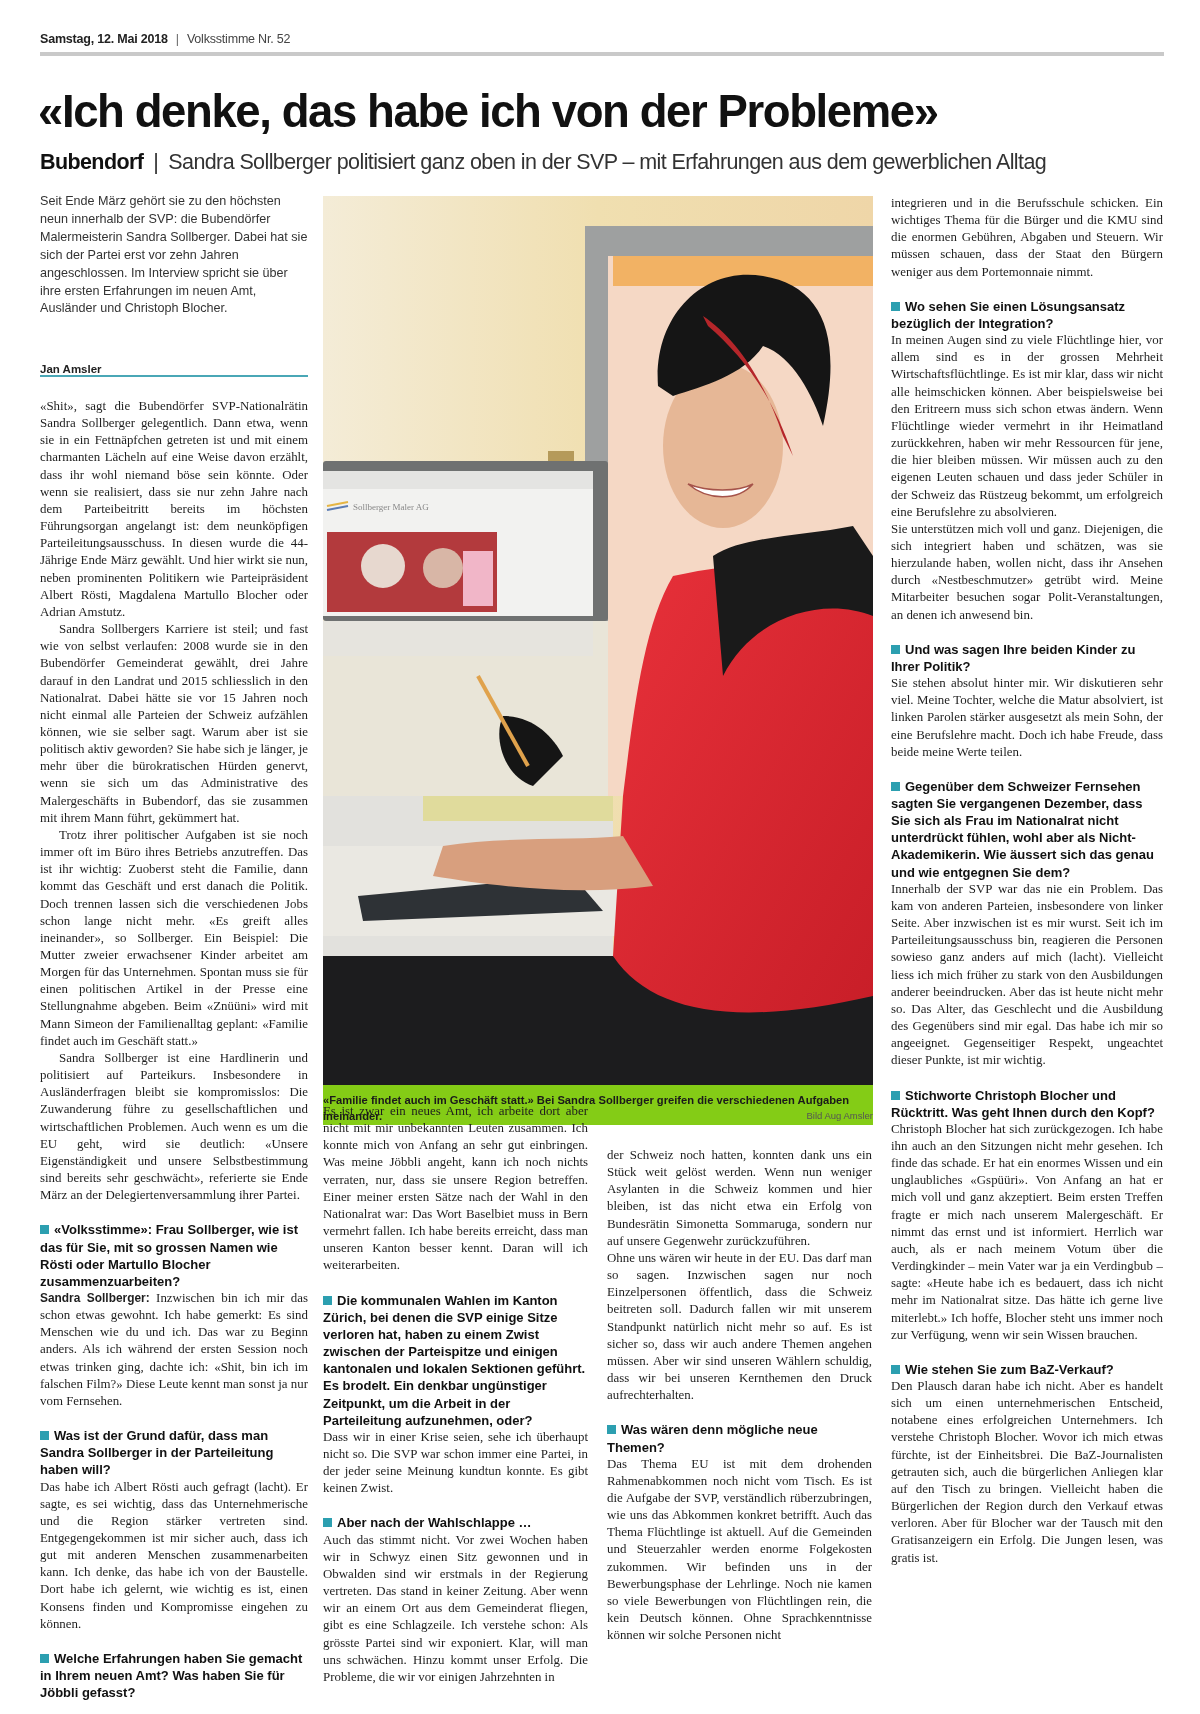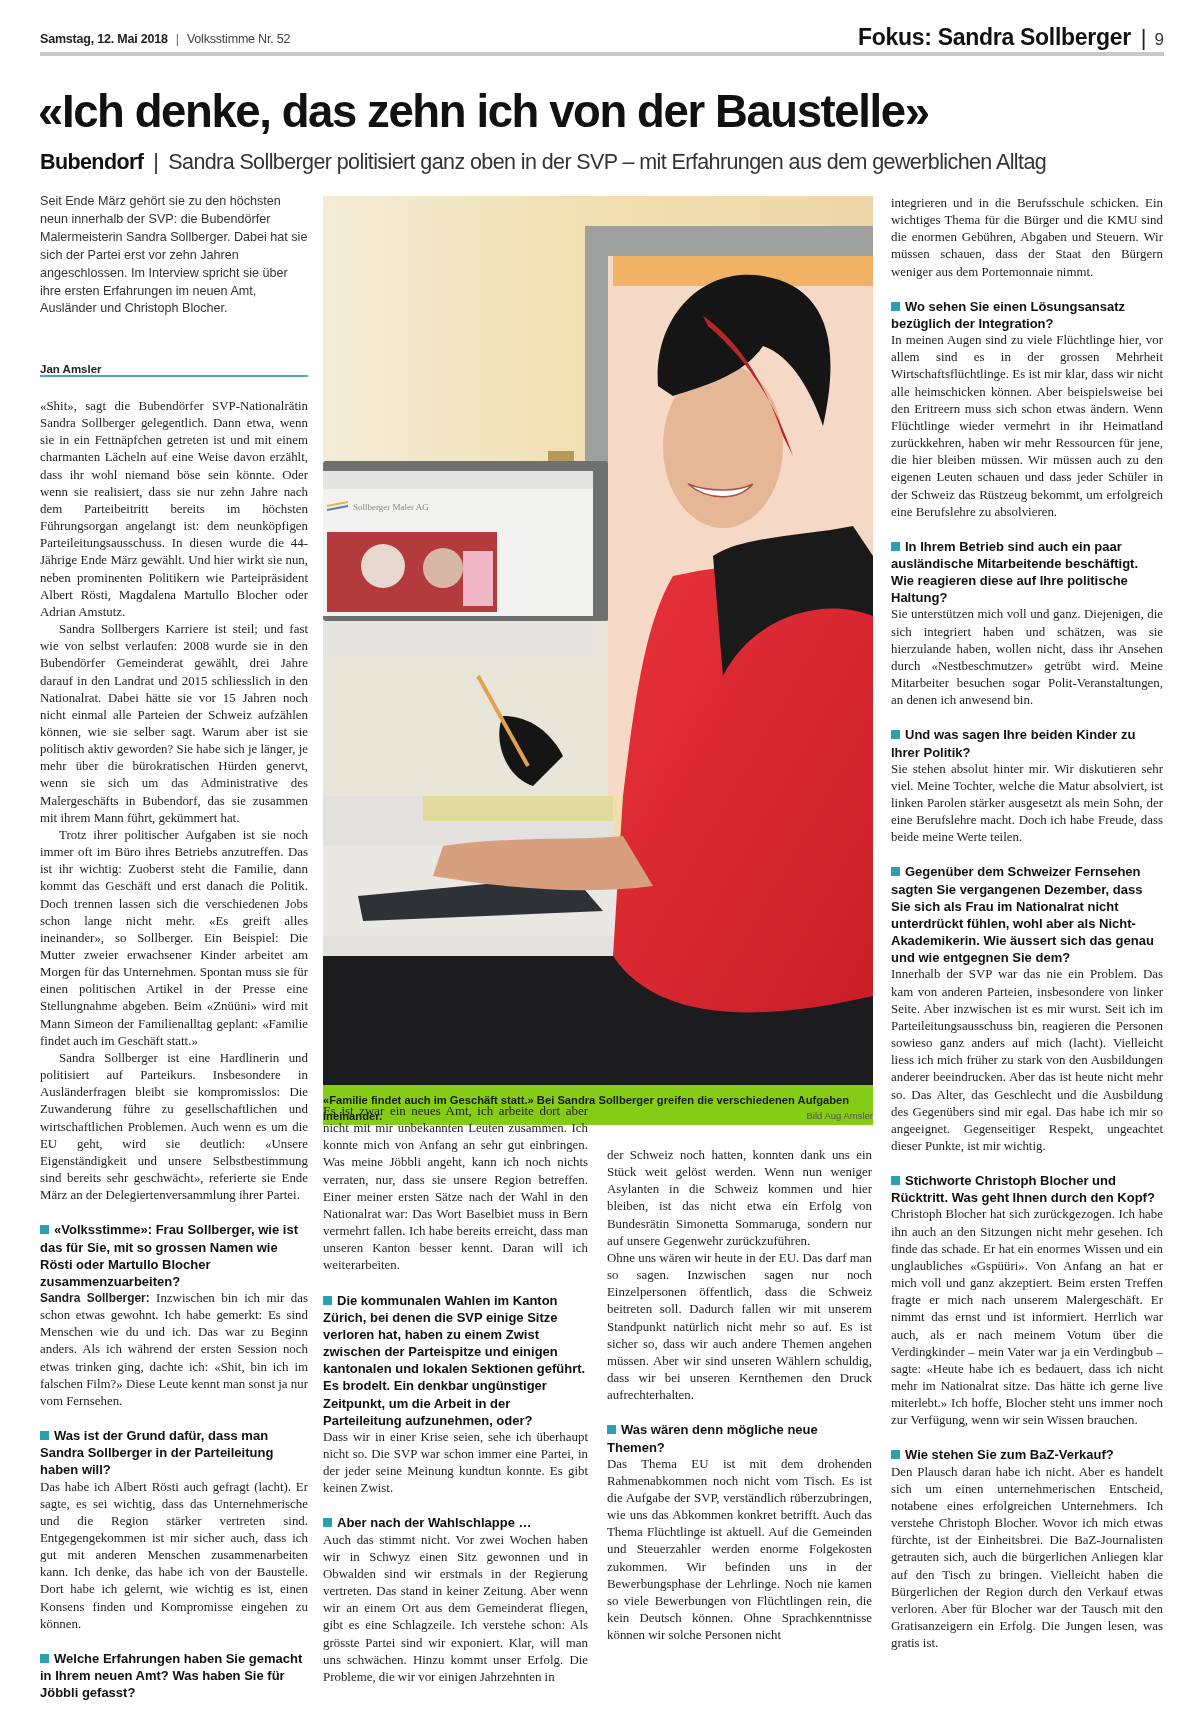--- a/index.html
+++ b/index.html
@@ -42,27 +42,24 @@
   .caption { position: absolute; left: 323px; top: 1093px; width: 550px; font-family: "Liberation Sans", sans-serif; font-size: 11.2px; line-height: 15.5px; font-weight: bold; color: #1a1a1a; }
   .credit { position: absolute; right: 327px; top: 1110px; font-family: "Liberation Sans", sans-serif; font-size: 9.5px; color: #555; }
 </style>
 </head>
 <body>
 
 <div class="masthead">
   <div class="left">
     <span class="date">Samstag, 12. Mai 2018</span><span class="sep">|</span><span class="issue">Volksstimme Nr. 52</span>
   </div>
-  <div class="right">
-    <span class="focus">Fokus: Sandra Sollberger</span><span class="bar">|</span><span class="page">9</span>
-  </div>
 </div>
 <div class="rule-top"></div>
 
-<h1 class="headline">«Ich denke, das zehn ich von der Baustelle»</h1>
+<h1 class="headline">«Ich denke, das habe ich von der Probleme»</h1>
 <div class="subhead">
   <span class="place">Bubendorf</span><span class="bar">|</span><span>Sandra Sollberger politisiert ganz oben in der SVP – mit Erfahrungen aus dem gewerblichen Alltag</span>
 </div>
 
 <div class="lead">Seit Ende März gehört sie zu den höchsten neun innerhalb der SVP: die Bubendörfer Malermeisterin Sandra Sollberger. Dabei hat sie sich der Partei erst vor zehn Jahren angeschlossen. Im Interview spricht sie über ihre ersten Erfahrungen im neuen Amt, Ausländer und Christoph Blocher.</div>
 <div class="author">Jan Amsler</div>
 
 <div class="col c1">
   <p>«Shit», sagt die Bubendörfer SVP-Nationalrätin Sandra Sollberger gelegentlich. Dann etwa, wenn sie in ein Fettnäpfchen getreten ist und mit einem charmanten Lächeln auf eine Weise davon erzählt, dass ihr wohl niemand böse sein könnte. Oder wenn sie realisiert, dass sie nur zehn Jahre nach dem Parteibeitritt bereits im höchsten Führungsorgan angelangt ist: dem neunköpfigen Parteileitungsausschuss. In diesen wurde die 44-Jährige Ende März gewählt. Und hier wirkt sie nun, neben prominenten Politikern wie Parteipräsident Albert Rösti, Magdalena Martullo Blocher oder Adrian Amstutz.</p>
   <p class="indent">Sandra Sollbergers Karriere ist steil; und fast wie von selbst verlaufen: 2008 wurde sie in den Bubendörfer Gemeinderat gewählt, drei Jahre darauf in den Landrat und 2015 schliesslich in den Nationalrat. Dabei hätte sie vor 15 Jahren noch nicht einmal alle Parteien der Schweiz aufzählen können, wie sie selber sagt. Warum aber ist sie politisch aktiv geworden? Sie habe sich je länger, je mehr über die bürokratischen Hürden genervt, wenn sie sich um das Administrative des Malergeschäfts in Bubendorf, das sie zusammen mit ihrem Mann führt, gekümmert hat.</p>
@@ -142,21 +139,20 @@
   <p>der Schweiz noch hatten, konnten dank uns ein Stück weit gelöst werden. Wenn nun weniger Asylanten in die Schweiz kommen und hier bleiben, ist das nicht etwa ein Erfolg von Bundesrätin Simonetta Sommaruga, sondern nur auf unsere Gegenwehr zurückzuführen.</p>
   <p>Ohne uns wären wir heute in der EU. Das darf man so sagen. Inzwischen sagen nur noch Einzelpersonen öffentlich, dass die Schweiz beitreten soll. Dadurch fallen wir mit unserem Standpunkt natürlich nicht mehr so auf. Es ist sicher so, dass wir auch andere Themen angehen müssen. Aber wir sind unseren Wählern schuldig, dass wir bei unseren Kernthemen den Druck aufrechterhalten.</p>
   <div class="q"><span class="sq"></span><span>Was wären denn mögliche neue Themen?</span></div>
   <p>Das Thema EU ist mit dem drohenden Rahmenabkommen noch nicht vom Tisch. Es ist die Aufgabe der SVP, verständlich rüberzubringen, wie uns das Abkommen konkret betrifft. Auch das Thema Flüchtlinge ist aktuell. Auf die Gemeinden und Steuerzahler werden enorme Folgekosten zukommen. Wir befinden uns in der Bewerbungsphase der Lehrlinge. Noch nie kamen so viele Bewerbungen von Flüchtlingen rein, die kein Deutsch können. Ohne Sprachkenntnisse können wir solche Personen nicht</p>
 </div>
 
 <div class="col c4">
   <p>integrieren und in die Berufsschule schicken. Ein wichtiges Thema für die Bürger und die KMU sind die enormen Gebühren, Abgaben und Steuern. Wir müssen schauen, dass der Staat den Bürgern weniger aus dem Portemonnaie nimmt.</p>
   <div class="q"><span class="sq"></span><span>Wo sehen Sie einen Lösungsansatz bezüglich der Integration?</span></div>
   <p>In meinen Augen sind zu viele Flüchtlinge hier, vor allem sind es in der grossen Mehrheit Wirtschaftsflüchtlinge. Es ist mir klar, dass wir nicht alle heimschicken können. Aber beispielsweise bei den Eritreern muss sich schon etwas ändern. Wenn Flüchtlinge wieder vermehrt in ihr Heimatland zurückkehren, haben wir mehr Ressourcen für jene, die hier bleiben müssen. Wir müssen auch zu den eigenen Leuten schauen und dass jeder Schüler in der Schweiz das Rüstzeug bekommt, um erfolgreich eine Berufslehre zu absolvieren.</p>
-  <div class="q"><span class="sq"></span><span>In Ihrem Betrieb sind auch ein paar ausländische Mitarbeitende beschäftigt. Wie reagieren diese auf Ihre politische Haltung?</span></div>
   <p>Sie unterstützen mich voll und ganz. Diejenigen, die sich integriert haben und schätzen, was sie hierzulande haben, wollen nicht, dass ihr Ansehen durch «Nestbeschmutzer» getrübt wird. Meine Mitarbeiter besuchen sogar Polit-Veranstaltungen, an denen ich anwesend bin.</p>
   <div class="q"><span class="sq"></span><span>Und was sagen Ihre beiden Kinder zu Ihrer Politik?</span></div>
   <p>Sie stehen absolut hinter mir. Wir diskutieren sehr viel. Meine Tochter, welche die Matur absolviert, ist linken Parolen stärker ausgesetzt als mein Sohn, der eine Berufslehre macht. Doch ich habe Freude, dass beide meine Werte teilen.</p>
   <div class="q"><span class="sq"></span><span>Gegenüber dem Schweizer Fernsehen sagten Sie vergangenen Dezember, dass Sie sich als Frau im Nationalrat nicht unterdrückt fühlen, wohl aber als Nicht-Akademikerin. Wie äussert sich das genau und wie entgegnen Sie dem?</span></div>
   <p>Innerhalb der SVP war das nie ein Problem. Das kam von anderen Parteien, insbesondere von linker Seite. Aber inzwischen ist es mir wurst. Seit ich im Parteileitungsausschuss bin, reagieren die Personen sowieso ganz anders auf mich (lacht). Vielleicht liess ich mich früher zu stark von den Ausbildungen anderer beeindrucken. Aber das ist heute nicht mehr so. Das Alter, das Geschlecht und die Ausbildung des Gegenübers sind mir egal. Das habe ich mir so angeeignet. Gegenseitiger Respekt, ungeachtet dieser Punkte, ist mir wichtig.</p>
   <div class="q"><span class="sq"></span><span>Stichworte Christoph Blocher und Rücktritt. Was geht Ihnen durch den Kopf?</span></div>
   <p>Christoph Blocher hat sich zurückgezogen. Ich habe ihn auch an den Sitzungen nicht mehr gesehen. Ich finde das schade. Er hat ein enormes Wissen und ein unglaubliches «Gspüüri». Von Anfang an hat er mich voll und ganz akzeptiert. Beim ersten Treffen fragte er mich nach unserem Malergeschäft. Er nimmt das ernst und ist informiert. Herrlich war auch, als er nach meinem Votum über die Verdingkinder – mein Vater war ja ein Verdingbub – sagte: «Heute habe ich es bedauert, dass ich nicht mehr im Nationalrat sitze. Das hätte ich gerne live miterlebt.» Ich hoffe, Blocher steht uns immer noch zur Verfügung, wenn wir sein Wissen brauchen.</p>
   <div class="q"><span class="sq"></span><span>Wie stehen Sie zum BaZ-Verkauf?</span></div>
   <p>Den Plausch daran habe ich nicht. Aber es handelt sich um einen unternehmerischen Entscheid, notabene eines erfolgreichen Unternehmers. Ich verstehe Christoph Blocher. Wovor ich mich etwas fürchte, ist der Einheitsbrei. Die BaZ-Journalisten getrauten sich, auch die bürgerlichen Anliegen klar auf den Tisch zu bringen. Vielleicht haben die Bürgerlichen der Region durch den Verkauf etwas verloren. Aber für Blocher war der Tausch mit den Gratisanzeigern ein Erfolg. Die Jungen lesen, was gratis ist.</p>
 </div>

